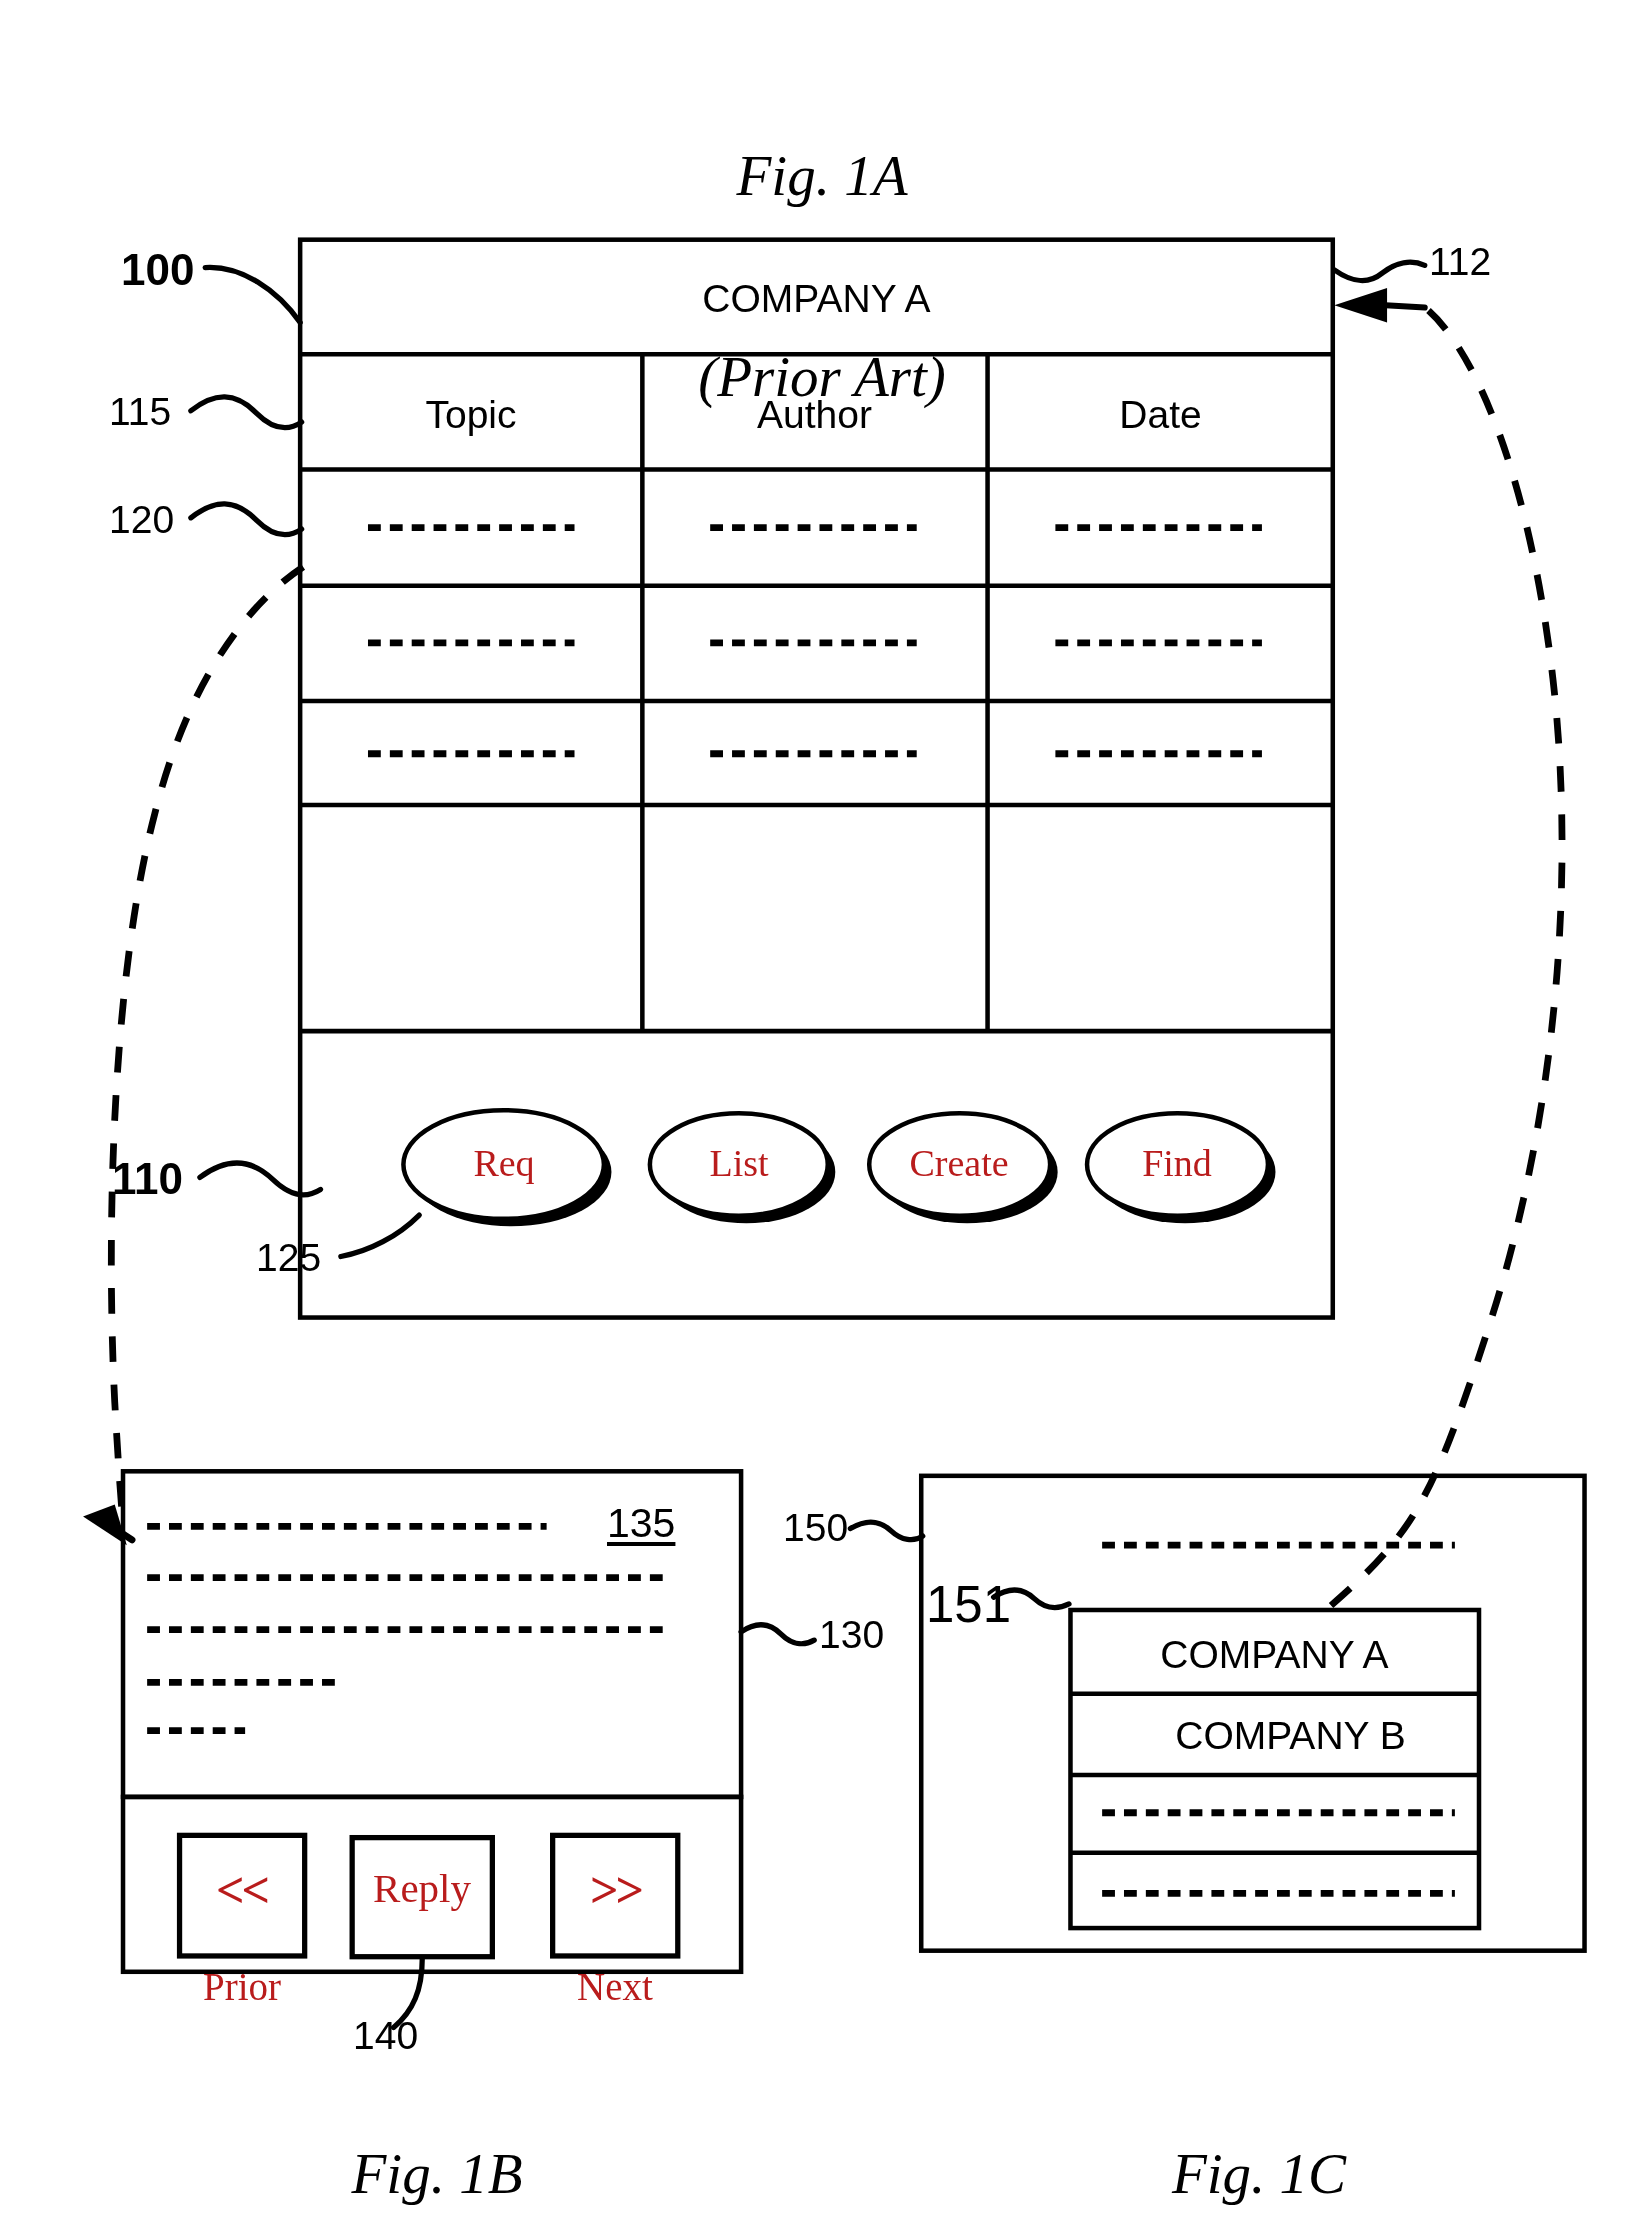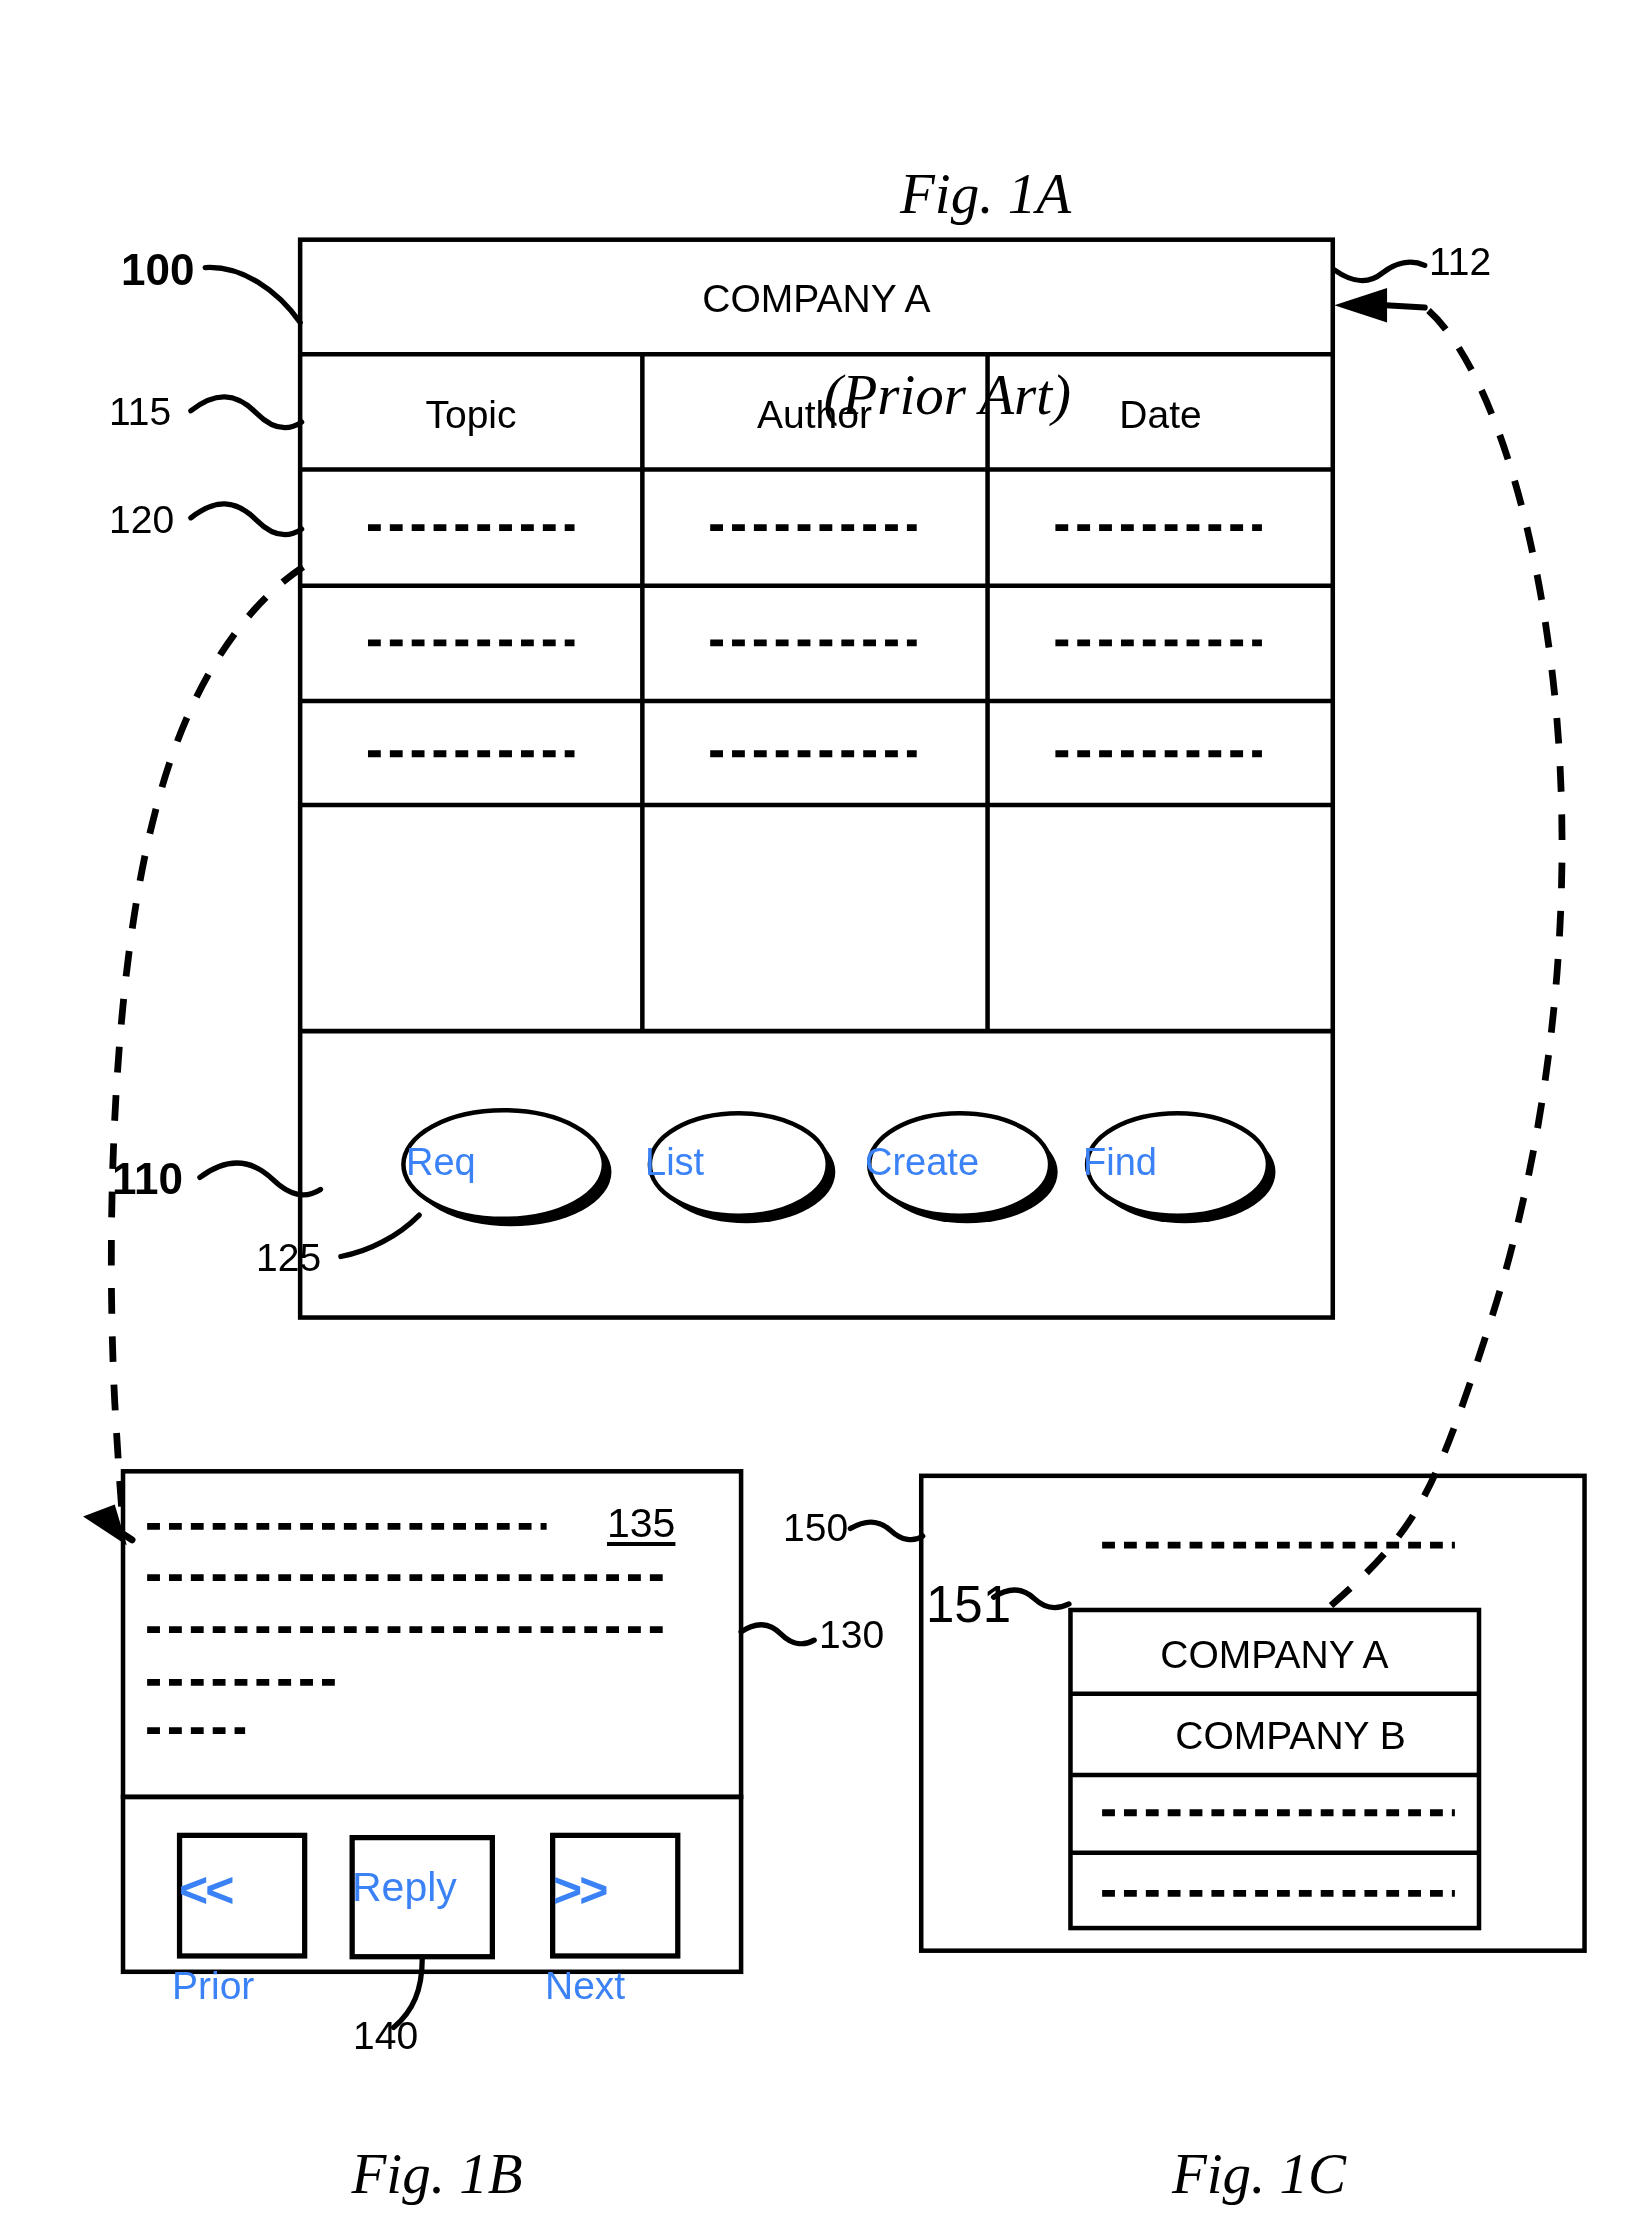--- a/index.html
+++ b/index.html
@@ -41,24 +41,24 @@
   }
   .refnum.bold { font-weight: bold; }
   .celltext {
     position: absolute;
     font-family: "Liberation Sans", sans-serif;
     white-space: nowrap;
     color: #000;
   }
   .btn-label {
     position: absolute;
-    font-family: Liberation Sans, sans-serif;
+    font-family: Liberation Serif, serif;
     white-space: nowrap;
-    color: #3b82f6;
-    text-align: left;
+    color: #b91c1c;
+    text-align: center;
   }
   .underline-num {
     text-decoration: underline;
     text-underline-offset: 5.3px;
   }
 </style>
 </head>
 <body>
 
 <svg id="sheet" viewBox="0 0 2186 2940" xmlns="http://www.w3.org/2000/svg">
@@ -171,21 +171,21 @@
     <line x1="195" y1="2232" x2="455" y2="2232"></line>
     <line x1="195" y1="2296" x2="325" y2="2296"></line>
 
     <line x1="1462" y1="2050" x2="1930" y2="2050"></line>
     <line x1="1462" y1="2405" x2="1930" y2="2405"></line>
     <line x1="1462" y1="2512" x2="1930" y2="2512"></line>
   </g>
 
 </svg>
 
-<div class="fig-caption" style="left:573px; top:25px; width:498px; font-size:57px;text-align:right;">
+<div class="fig-caption" style="left:573px; top:7px; width:498px; font-size:57px;">
   <span class="cap-line">Fig. 1A</span>
   <span class="cap-line">(Prior Art)</span>
 </div>
 
 <div class="celltext" style="left:300px; top:277px; width:1033px; text-align:center; font-size:39px;">COMPANY A</div>
 
 <div class="celltext" style="left:300px; top:393px; width:342px; text-align:center; font-size:39px;">Topic</div>
 <div class="celltext" style="left:642px; top:393px; width:345px; text-align:center; font-size:39px;">Author</div>
 <div class="celltext" style="left:988px; top:393px; width:345px; text-align:center; font-size:39px;">Date</div>
 

